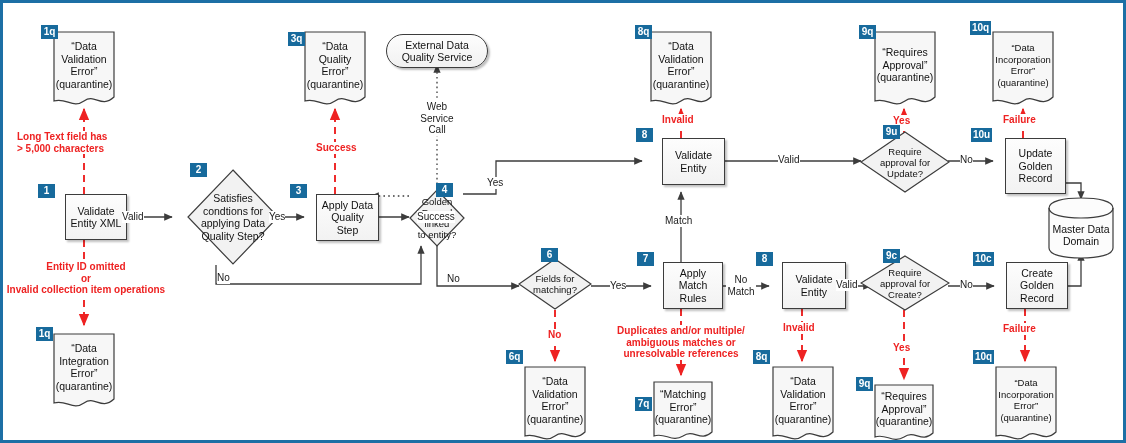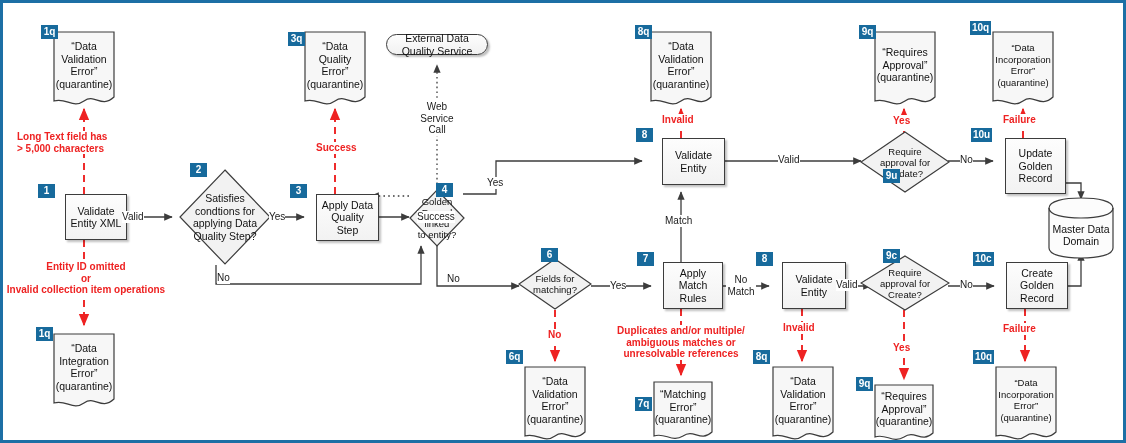--- a/index.html
+++ b/index.html
@@ -174,21 +174,21 @@
   <div class="node doc" style="left:50px;top:330px;width:62px;height:78px;">
     <svg class="dshape" viewBox="0 0 62 78" preserveAspectRatio="none">
       <path d="M1,1 L61,1 L61,66 C48,78 42,62 31,70 C20,78 13,66 1,70 Z" fill="#f7f7f7" stroke="#3c3c3c" stroke-width="1.2"></path>
     </svg>
     <div class="lbl">“Data<br>Integration<br>Error”<br>(quarantine)</div>
   </div>
   <div class="badge" style="left:33px;top:324px;">1q</div>
 
   <div class="elab" style="left:119px;top:208px;">Valid</div>
 
-  <div class="node dec" style="left:176px;top:166px;width:92px;height:96px;">
+  <div class="node dec" style="left:184px;top:166px;width:92px;height:96px;">
     <svg class="dshape" viewBox="0 0 92 96" preserveAspectRatio="none">
       <path d="M46,1 L91,48 L46,95 L1,48 Z" fill="#f2f2f2" stroke="#3c3c3c" stroke-width="1.2"></path>
     </svg>
     <div class="lbl">Satisfies<br>condtions for<br>applying Data<br>Quality Step?</div>
   </div>
   <div class="badge" style="left:187px;top:160px;">2</div>
 
   <div class="elab" style="left:266px;top:208px;">Yes</div>
   <div class="elab" style="left:214px;top:269px;">No</div>
 
@@ -202,21 +202,21 @@
 
   <div class="elab red" style="left:313px;top:139px;">Success</div>
 
   <div class="node proc" style="left:301px;top:191px;width:63px;height:47px;">
     <div class="lbl">Apply Data<br>Quality Step</div>
   </div>
   <div class="badge" style="left:287px;top:181px;">3</div>
 
   <div class="elab" style="left:366px;top:208px;margin-left:48px;">Success</div>
 
-  <div class="node term" style="left:383px;top:31px;width:102px;height:21px;">
+  <div class="node term" style="left:383px;top:31px;width:102px;height:34px;">
     <div class="lbl">External Data<br>Quality Service</div>
   </div>
 
   <div class="elab" style="left:412px;top:98px;width:44px;text-align:center;white-space:pre-line;">Web<br>Service<br>Call</div>
 
   <div class="node dec" style="left:406px;top:186px;width:56px;height:58px;">
     <svg class="dshape" viewBox="0 0 56 58" preserveAspectRatio="none">
       <path d="M28,1 L55,29 L28,57 L1,29 Z" fill="#f2f2f2" stroke="#3c3c3c" stroke-width="1.2"></path>
     </svg>
     <div class="lbl" style="font-size:9.5px;line-height:11px;width:78px;">Golden<br>Record linked<br>to entity?</div>
@@ -253,21 +253,21 @@
   <div class="badge" style="left:856px;top:22px;">9q</div>
 
   <div class="elab red" style="left:890px;top:112px;">Yes</div>
 
   <div class="node dec" style="left:857px;top:128px;width:90px;height:62px;">
     <svg class="dshape" viewBox="0 0 90 62" preserveAspectRatio="none">
       <path d="M45,1 L89,31 L45,61 L1,31 Z" fill="#f2f2f2" stroke="#3c3c3c" stroke-width="1.2"></path>
     </svg>
     <div class="lbl" style="font-size:9.5px;line-height:11px;">Require<br>approval for<br>Update?</div>
   </div>
-  <div class="badge" style="left:880px;top:122px;margin-top:44px;">9u</div>
+  <div class="badge" style="left:880px;top:122px;">9u</div>
 
   <div class="elab" style="left:957px;top:151px;">No</div>
 
   <div class="node doc" style="left:989px;top:28px;width:62px;height:78px;">
     <svg class="dshape" viewBox="0 0 62 78" preserveAspectRatio="none">
       <path d="M1,1 L61,1 L61,66 C48,78 42,62 31,70 C20,78 13,66 1,70 Z" fill="#f7f7f7" stroke="#3c3c3c" stroke-width="1.2"></path>
     </svg>
     <div class="lbl" style="font-size:9.5px;line-height:11.5px;">“Data<br>Incorporation<br>Error”<br>(quarantine)</div>
   </div>
   <div class="badge" style="left:967px;top:18px;">10q</div>

